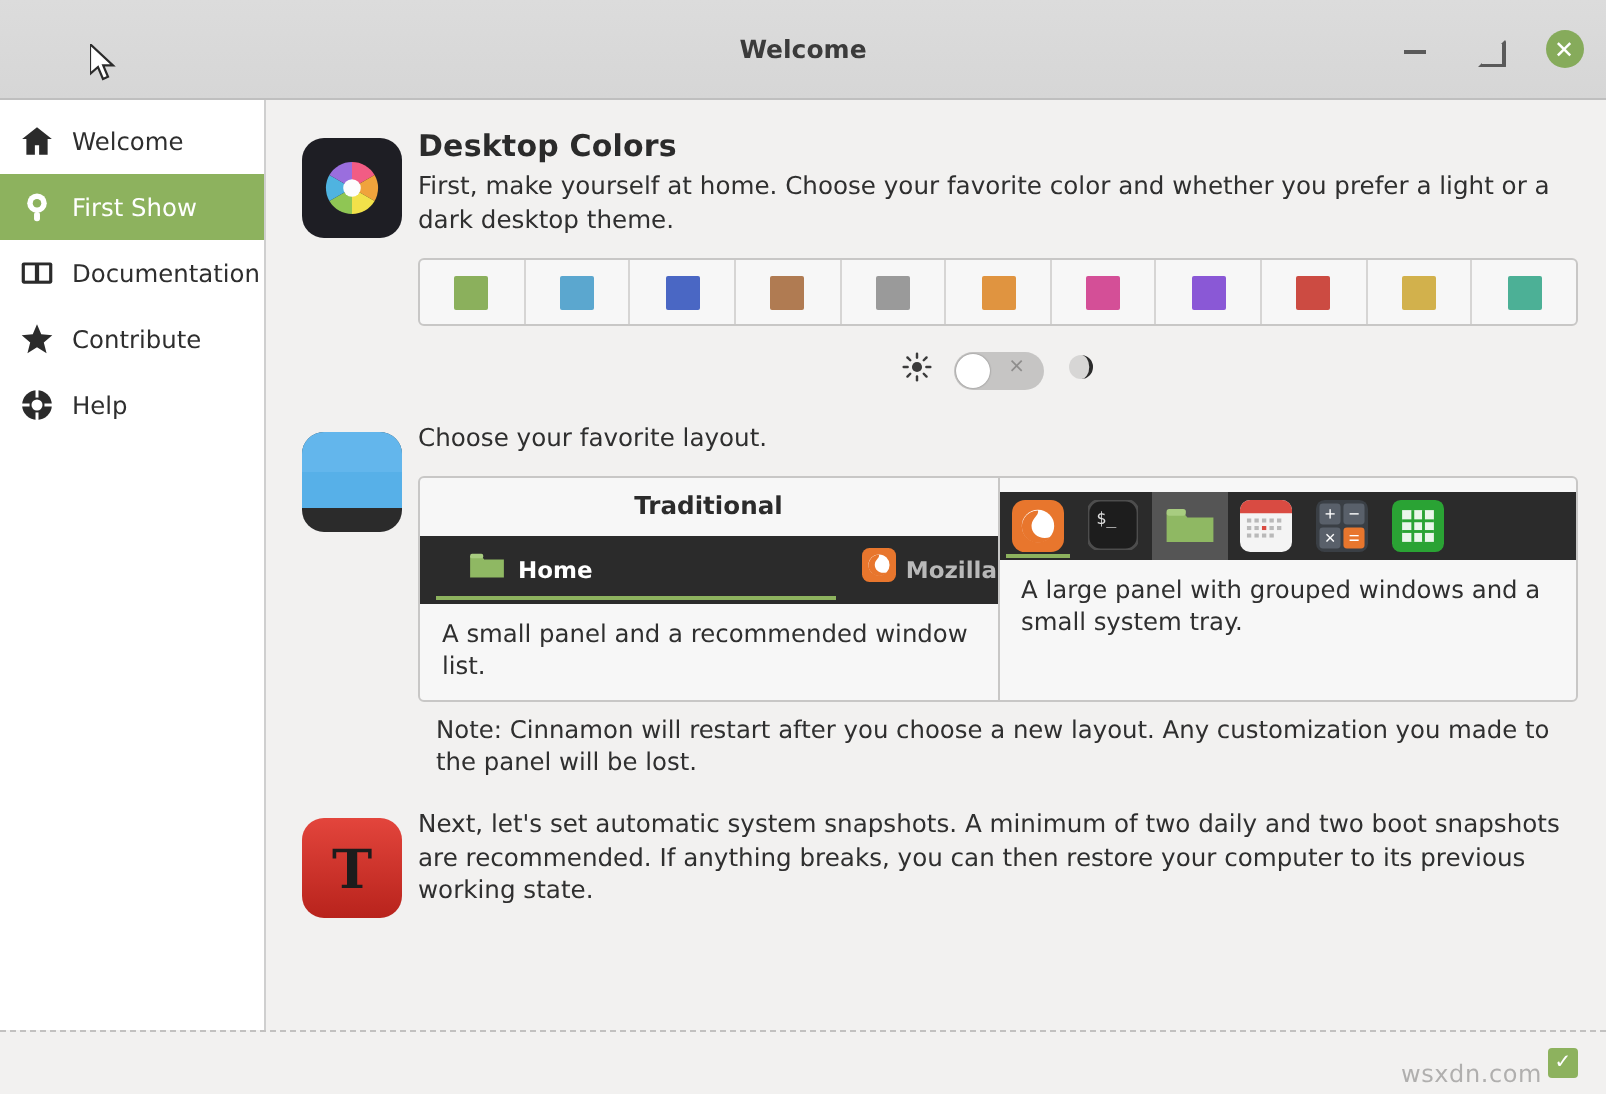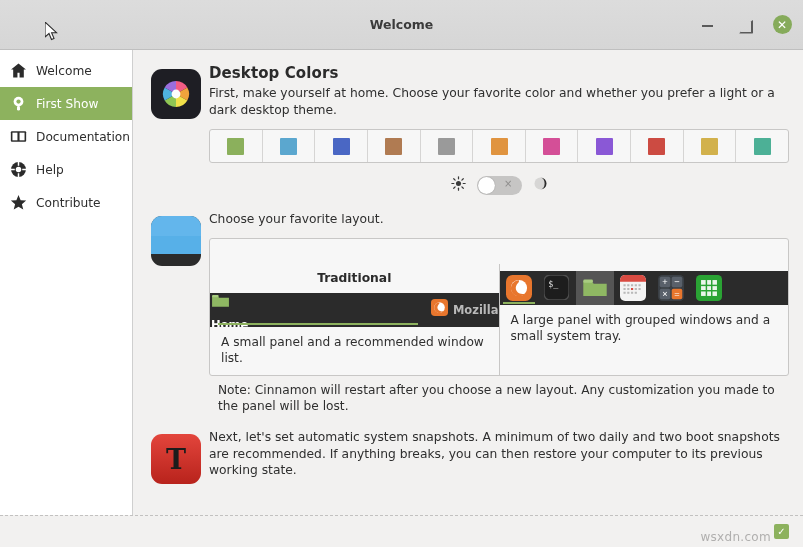--- a/index.html
+++ b/index.html
@@ -149,37 +149,36 @@
     border: 1px solid #c8c7c6;
     border-radius: 3px;
     background: #f7f7f7;
     margin-top: 10px;
     overflow: hidden;
   }
   .layout-col {
     flex: 1 1 0; min-width: 0;
     padding: 7px 0 0 0;
     border-right: 1px solid #c8c7c6;
-    margin-top: 25px;
   }
   .layout-col:last-child { border-right: none; }
   .layout-name {
     text-align: center; font-size: 12.3px; font-weight: bold;
     color: #2b2b2b; margin-bottom: 8px;
   }
   .layout-preview {
     height: 34px; background: #2b2b2b; overflow: hidden;
     display: flex; align-items: center; position: relative;
   }
   .layout-desc {
     font-size: 12.2px; color: #2f2f2f; line-height: 1.32;
     padding: 7px 11px 9px 11px;
   }
   
-  .trad-item { display: flex; gap: 6px; padding-left: 1px; position: relative; height: 100%; flex-direction: column; }
+  .trad-item { display: flex; align-items: center; gap: 6px; padding-left: 24px; position: relative; height: 100%; }
   .trad-label { font-size: 11.5px; font-weight: bold; color: #ffffff; }
   .trad-underline {
     position: absolute; left: 8px; bottom: 2px; width: 200px; height: 2px;
     background: #8db25e;
   }
   .trad-moz { display: flex; align-items: center; gap: 5px; margin-left: auto; padding-right: 0; }
   .trad-moz-label { font-size: 11.5px; font-weight: bold; color: #b9b9b9; }
   
   .mod-row { display: flex; align-items: center; height: 100%; }
   .mod-cell {
@@ -265,43 +264,43 @@
 
       <div class="side-item">
         <span class="side-ico">
           <svg width="17" height="17" viewBox="0 0 16 16">
             <rect x="0.8" y="3" width="14.4" height="10" rx="1" fill="#2b2b2b"></rect>
             <rect x="2.3" y="4.4" width="4.7" height="7.2" fill="#ffffff"></rect>
             <rect x="9" y="4.4" width="4.7" height="7.2" fill="#ffffff"></rect>
           </svg>
         </span>
         <span>Documentation</span>
+      </div>
+
+      <div class="side-item">
+        <span class="side-ico">
+          <svg width="17" height="17" viewBox="0 0 16 16">
+              <polygon points="8,1 10,5.8 15.2,6.2 11.2,9.6 12.5,14.7 8,11.9 3.5,14.7 4.8,9.6 0.8,6.2 6,5.8" fill="#2b2b2b"></polygon>
+            </svg>
+        </span>
+        <span>Contribute</span>
       </div>
 
       <div class="side-item">
         <span class="side-ico">
           <svg width="17" height="17" viewBox="0 0 16 16">
             <circle cx="8" cy="8" r="7" fill="#2b2b2b"></circle>
             <circle cx="8" cy="8" r="2.6" fill="#ffffff"></circle>
             <rect x="7.3" y="0.5" width="1.4" height="4" fill="#ffffff"></rect>
             <rect x="7.3" y="11.5" width="1.4" height="4" fill="#ffffff"></rect>
             <rect x="0.5" y="7.3" width="4" height="1.4" fill="#ffffff"></rect>
             <rect x="11.5" y="7.3" width="4" height="1.4" fill="#ffffff"></rect>
           </svg>
         </span>
         <span>Help</span>
-      </div>
-
-      <div class="side-item">
-        <span class="side-ico">
-          <svg width="17" height="17" viewBox="0 0 16 16">
-              <polygon points="8,1 10,5.8 15.2,6.2 11.2,9.6 12.5,14.7 8,11.9 3.5,14.7 4.8,9.6 0.8,6.2 6,5.8" fill="#2b2b2b"></polygon>
-            </svg>
-        </span>
-        <span>Contribute</span>
       </div>
 
     </div>
 
     <div class="content">
 
       <div class="section">
         <div class="sec-icon">
           <svg width="50" height="50" viewBox="0 0 50 50">
             <rect x="0" y="0" width="50" height="50" rx="11" fill="#1e1e24"></rect>

